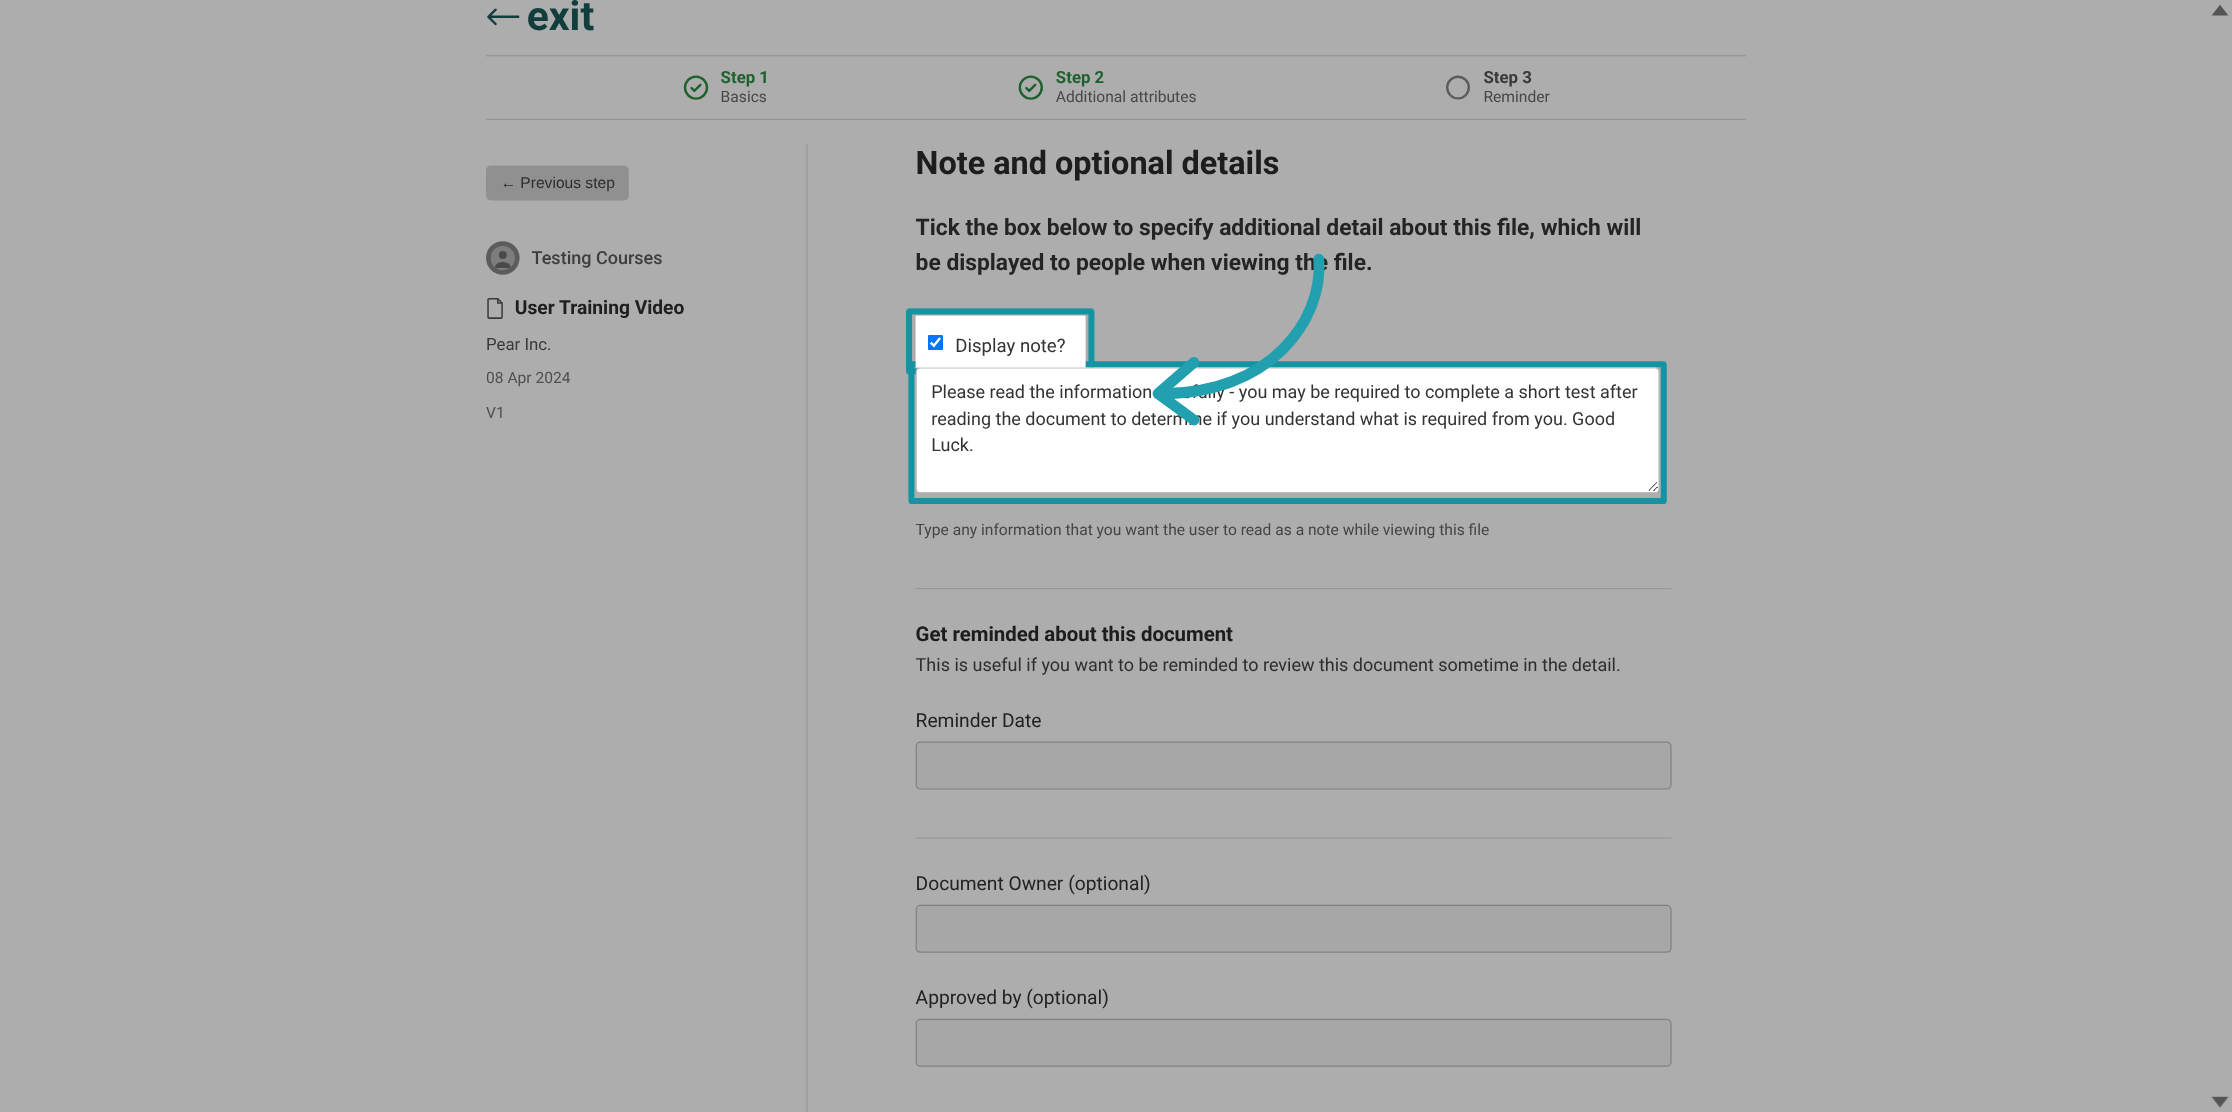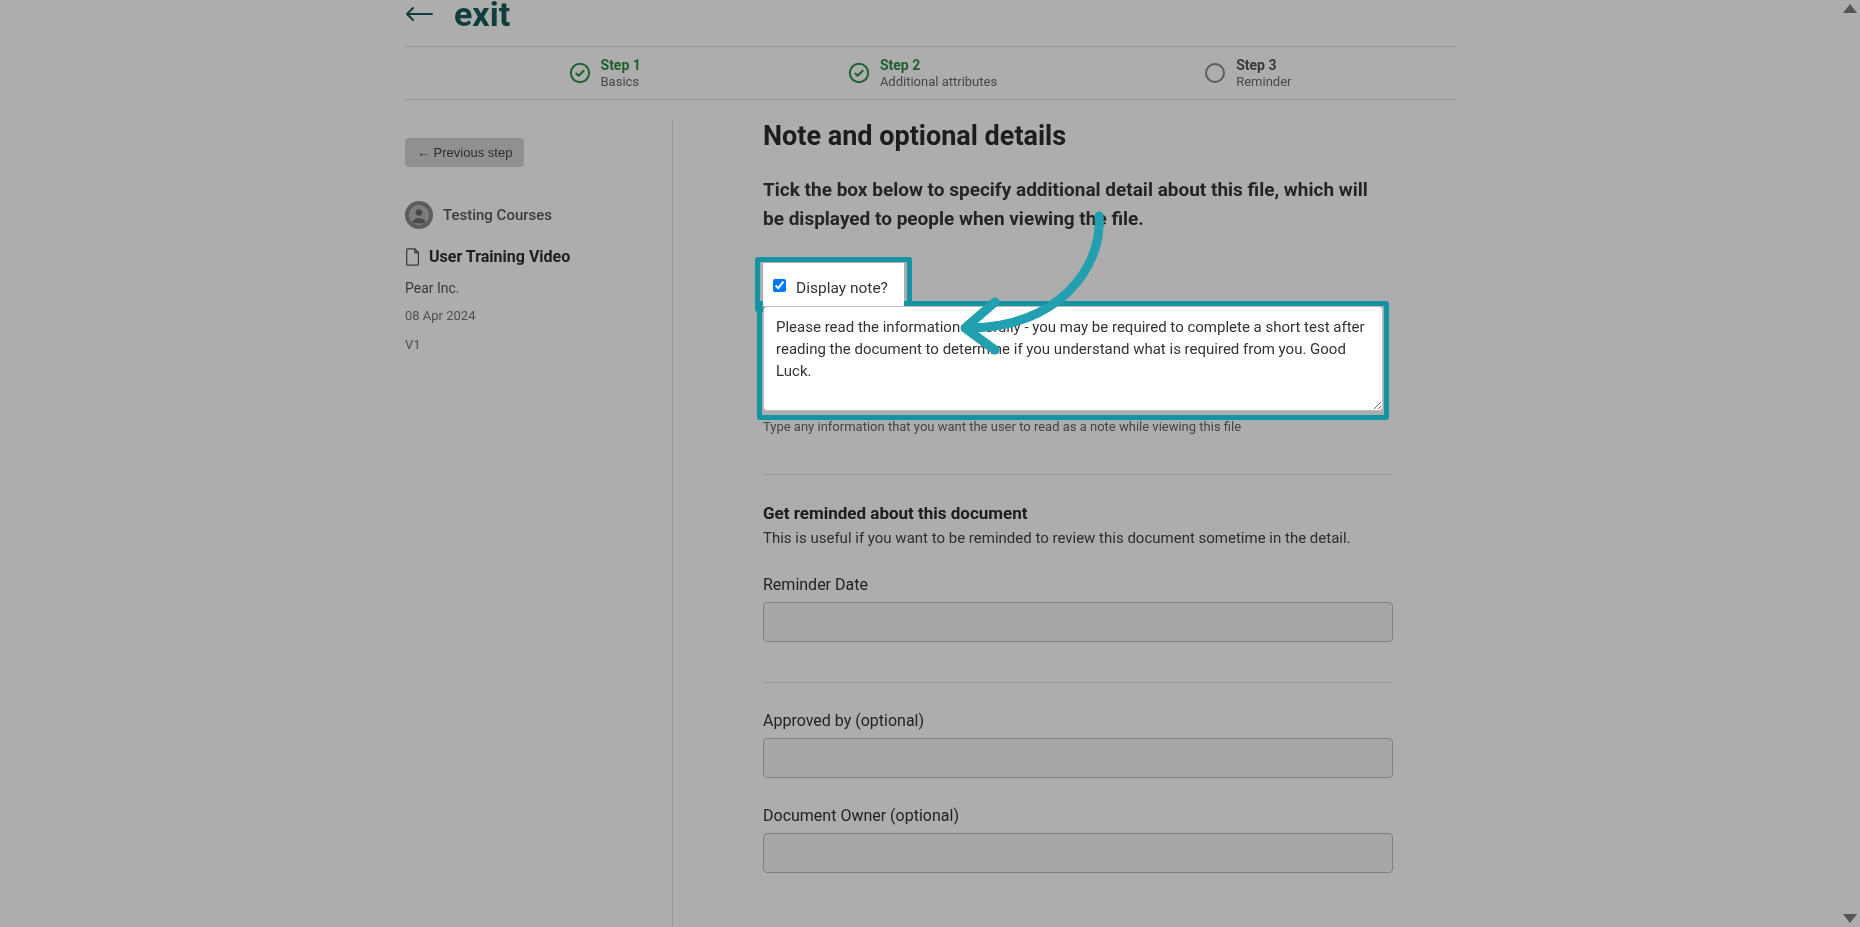--- a/index.html
+++ b/index.html
@@ -31,21 +31,21 @@
 
   .content-wrap {
     width: 1050px;
     margin: 0 auto;
     position: relative;
   }
 
   .exit-row {
     display: flex;
     align-items: center;
-    gap: 21px;
+    gap: 6px;
     padding: 0 0 18px 0;
     height: 46px;
   }
   .exit-arrow {
     width: 28px;
     height: 18px;
     display: flex;
     align-items: center;
     justify-content: center;
   }
@@ -230,21 +230,21 @@
   .textarea-highlight {
     position: absolute;
     border: 5px solid #1494a3;
     border-radius: 3px;
     pointer-events: none;
     z-index: 290;
   }
   .note-helper {
     font-size: 13px;
     color: #666;
-    margin-top: 4px;
+    margin-top: 20px;
   }
 
   .hr {
     border: none;
     border-top: 1px solid #e0e0e0;
     margin: 40px 0 28px 0;
     width: 630px;
   }
   .sub-section-title {
     font-size: 17px;
@@ -410,26 +410,26 @@
         <div class="sub-section-desc">This is useful if you want to be reminded to review this document sometime in the detail.</div>
 
         <div class="field-block">
           <label class="field-label">Reminder Date</label>
           <input class="text-input" type="text" value="" style="">
         </div>
 
         <hr class="hr">
 
         <div class="field-block">
+          <label class="field-label">Document Owner (optional)</label>
+          <input class="text-input" type="text" value="" style="">
+        </div>
+
+        <div class="field-block">
           <label class="field-label">Approved by (optional)</label>
-          <input class="text-input" type="text" value="" style="">
-        </div>
-
-        <div class="field-block">
-          <label class="field-label">Document Owner (optional)</label>
           <input class="text-input" type="text" value="" style="">
         </div>
       </section>
     </div>
 
     <div class="annotation-arrow" style="left:530px; top:210px;">
       <svg width="180" height="150" viewBox="0 0 180 150">
         <path d="M164 6 C 168 58, 122 118, 34 118"></path>
         <path d="M60 92 L30 118 L60 140"></path>
       </svg>

